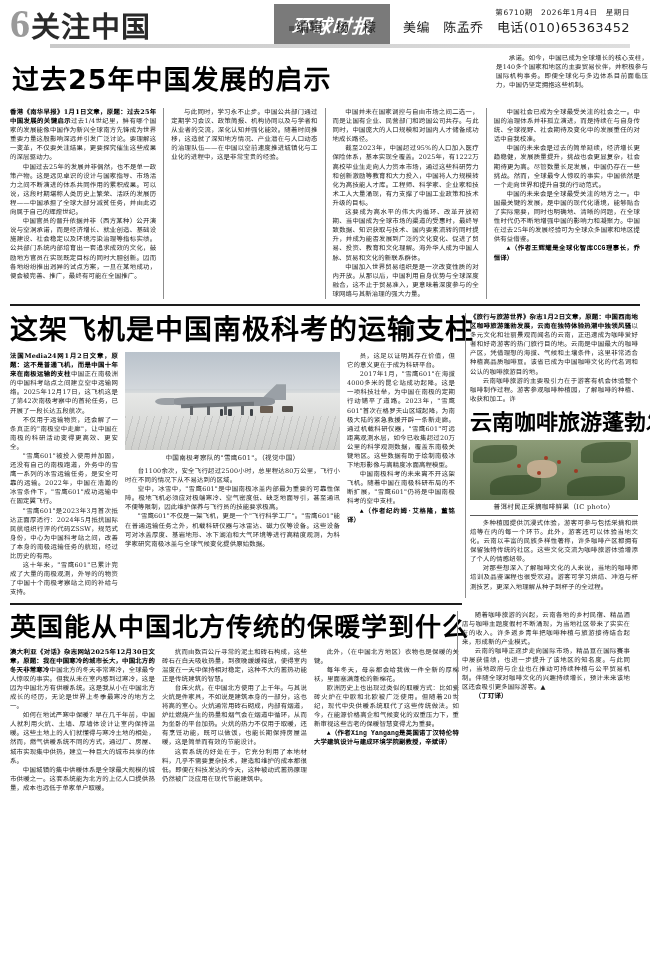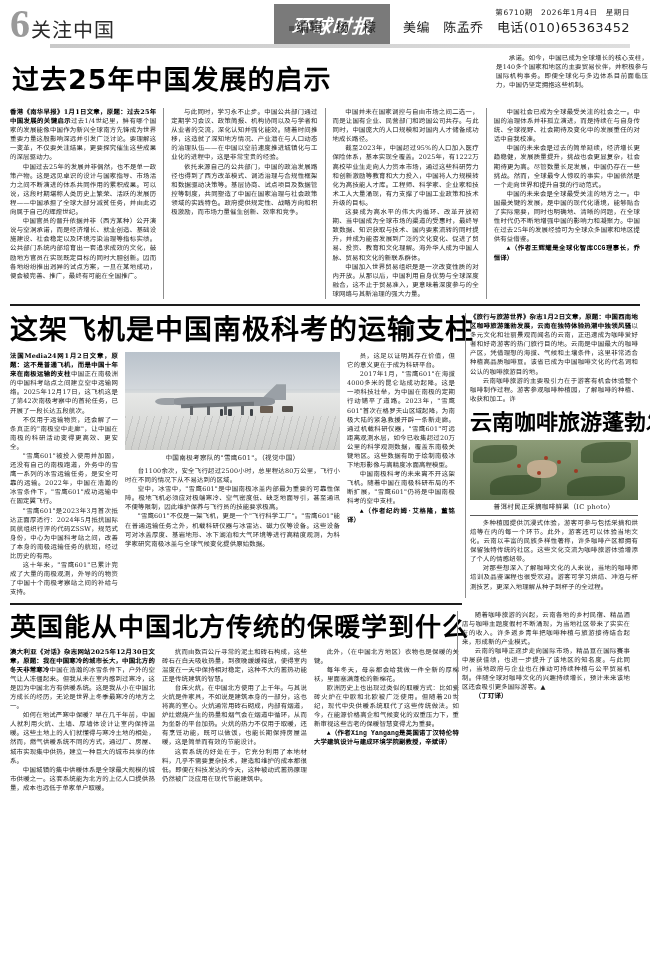--- a/index.html
+++ b/index.html
@@ -28,21 +28,21 @@
   }
   .mh-left{display:flex;align-items:baseline;gap:2px;width:300px;}
   .page-num{
     font-family:"Liberation Serif",serif;
     font-size:40px;line-height:36px;
     color:#9a9a9a;font-weight:700;
     letter-spacing:-1px;
   }
   .section-name{
     font-family:"DejaVu Serif",serif;
-    font-size:20px;font-weight:400;
+    font-size:29px;font-weight:700;
     color:#2a2a2a;letter-spacing:1px;
     line-height:30px;
   }
   .mh-logo{
     position:absolute;left:264px;top:4px;
     width:116px;height:40px;
     background:#7a7a7a;
     display:flex;align-items:center;justify-content:center;
     overflow:hidden;
   }
@@ -247,21 +247,20 @@
         <div class="body-txt">
           <p class="noind"><span class="lead">香港《南华早报》1月1日文章，原题：过去25年中国发展的关键启示</span><span>过去1/4世纪里，鲜有哪个国家的发展能像中国作为新兴全球南方先锋成为世界重要力量这般影响深远并引发广泛讨论。要理解这一变革，不仅要关注结果，更要探究催生这些成果的深层驱动力。</span></p>
           <p>中国过去25年的发展并非偶然，也不是单一政策产物。这是远见卓识的设计与国家指导、市场活力之间不断演进的体系共同作用的累积成果。可以说，这段时期堪称人类历史上繁荣、活跃的发展历程——中国承担了全球大部分减贫任务，并由此迈向属于自己的辉煌世纪。</p>
           <p>中国官员的晋升依据并非（西方某种）公开演说与空洞承诺，而是经济增长、就业创造、基础设施建设、社会稳定以及环境污染治理等指标实绩。公共部门系统内部培育出一套追求成效的文化，鼓励地方官员在实现既定目标的同时大胆创新。因而各地纷纷推出迥异的试点方案，一旦在某地成功，便会被完善、推广，最终有可能在全国推广。</p>
         </div>
       </div>
       <div class="vrule"></div>
       <div class="col">
         <div class="body-txt">
           <p>与此同时，学习永不止步。中国公共部门通过定期学习会议、政策简报、机构协同以及与学者和从业者的交流，深化认知并强化能效。随着时间推移，这造就了深知地方情况、产业潜在与人口动态的治理队伍——在中国以空前速度推进城镇化与工业化的进程中，这是非常宝贵的经验。</p>
-          <p>依托来源自己的公共部门，中国的政治发展路径也得到了西方改革模式、调适治理与合规性框架和数据驱动决策等。基层协商、试点项目及数据管控等制度，共同塑造了中国在国家治理与社会政策领域的实践特色。政府提供规定性、战略方向和积极激励，而市场力量催生创新、效率和竞争。</p>
         </div>
       </div>
       <div class="vrule"></div>
       <div class="col">
         <div class="body-txt">
           <p>中国并未在国家调控与自由市场之间二选一，而是让国有企业、民营部门和跨国公司共存。与此同时，中国庞大的人口规模和对国内人才储备成功地成长路径。</p>
           <p>截至2023年，中国超过95%的人口加入医疗保险体系，基本实现全覆盖。2025年，有1222万高校毕业生走向人力资本市场，通过这些科研劳力和创新激励等教育和大力投入，中国将人力规模转化为高技能人才库。工程师、科学家、企业家和技术工人大量涌现，有力支撑了中国工业政策和技术升级的目标。</p>
           <p>这要成为高水平的伟大内循环、改革开放初期、当中国成为全球市场的渠道的受惠时，最终导致数据、知识获取与技术、国内要素流转的同时提升，并成为能否发展到广泛的文化变化、促进了贸易、投资、教育和文化理解。海外华人成为中国人脉、贸易和文化的新联系群体。</p>
           <p>中国加入世界贸易组织是是一次改变性质的对内开放。从那以后，中国利用自身优势与全球深度融合，这不止于贸易准入，更意味着深度参与的全球网络与其新治理的强大力量。</p>
         </div>
@@ -366,21 +365,21 @@
     <div class="hr-thick" style="width:452px;"></div>
   </div>
 
   <div class="art3">
     <div class="art3-inner">
       <div class="art3-main">
         <div class="headline-3">英国能从中国北方传统的保暖学到什么</div>
         <div class="art3-body">
           <div class="a3c">
             <div class="body-txt">
-              <p class="noind"><span class="lead">澳大利亚《对话》杂志网站2025年12月30日文章，原题：我在中国寒冷的城市长大，中国北方的冬天非常寒冷</span><span>中国在浩瀚的冰雪条件下，户外的空气让人冻僵起来。但我从未在室内感到过寒冷，这是因为中国北方有供暖系统。这是我从小在中国北方成长的经历，无论是世界上冬季最寒冷的地方之一。</span></p>
+              <p class="noind"><span class="lead">澳大利亚《对话》杂志网站2025年12月30日文章，原题：我在中国寒冷的城市长大，中国北方的冬天非常寒冷</span><span>中国北方的冬天非常寒冷，全球最令人惊叹的事实。但我从未在室内感到过寒冷，这是因为中国北方有供暖系统。这是我从小在中国北方成长的经历，无论是世界上冬季最寒冷的地方之一。</span></p>
               <p>如何在地试严寒中保暖？早在几千年前，中国人就利用火炕、土墙、厚墙体设计让室内保持温暖。这些土地上的人们就懂得与寒冷土地的相处，然而，燃气供暖系统不同的方式，通过厂、房屋、城市实现集中供热，建立一种巨大的城市共享的体系。</p>
               <p>中国城镇的集中供暖体系是全球最大规模的城市供暖之一。这套系统能为北方的上亿人口提供热量，成本也远低于单家单户取暖。</p>
             </div>
           </div>
           <div class="a3c">
             <div class="body-txt">
               <p>抗而由数百公斤寻常的泥土和砖石构成，这些砖石在白天吸收热量，到夜晚缓缓释放，使得室内温度在一天中保持相对稳定，这种不大的蓄热功能正是传统建筑的智慧。</p>
               <p>台床火炕，在中国北方使用了上千年。与其说火炕是件家具，不如说是建筑本身的一部分，这也将高的室心。火炕通常用砖石砌成，内部有烟道，炉灶燃烧产生的热量和烟气会在烟道中循环，从而为坐卧的平台加热。火炕的热力不仅用于取暖，还有烹饪功能，既可以做饭，也能长期保持房屋温暖，这是简单而有效的节能设计。</p>
               <p>这套系统的好处在于，它充分利用了本地材料，几乎不需要复杂技术，建造和维护的成本都很低。即便在科技发达的今天，这种被动式蓄热原理仍然被广泛应用在现代节能建筑中。</p>
             </div>

